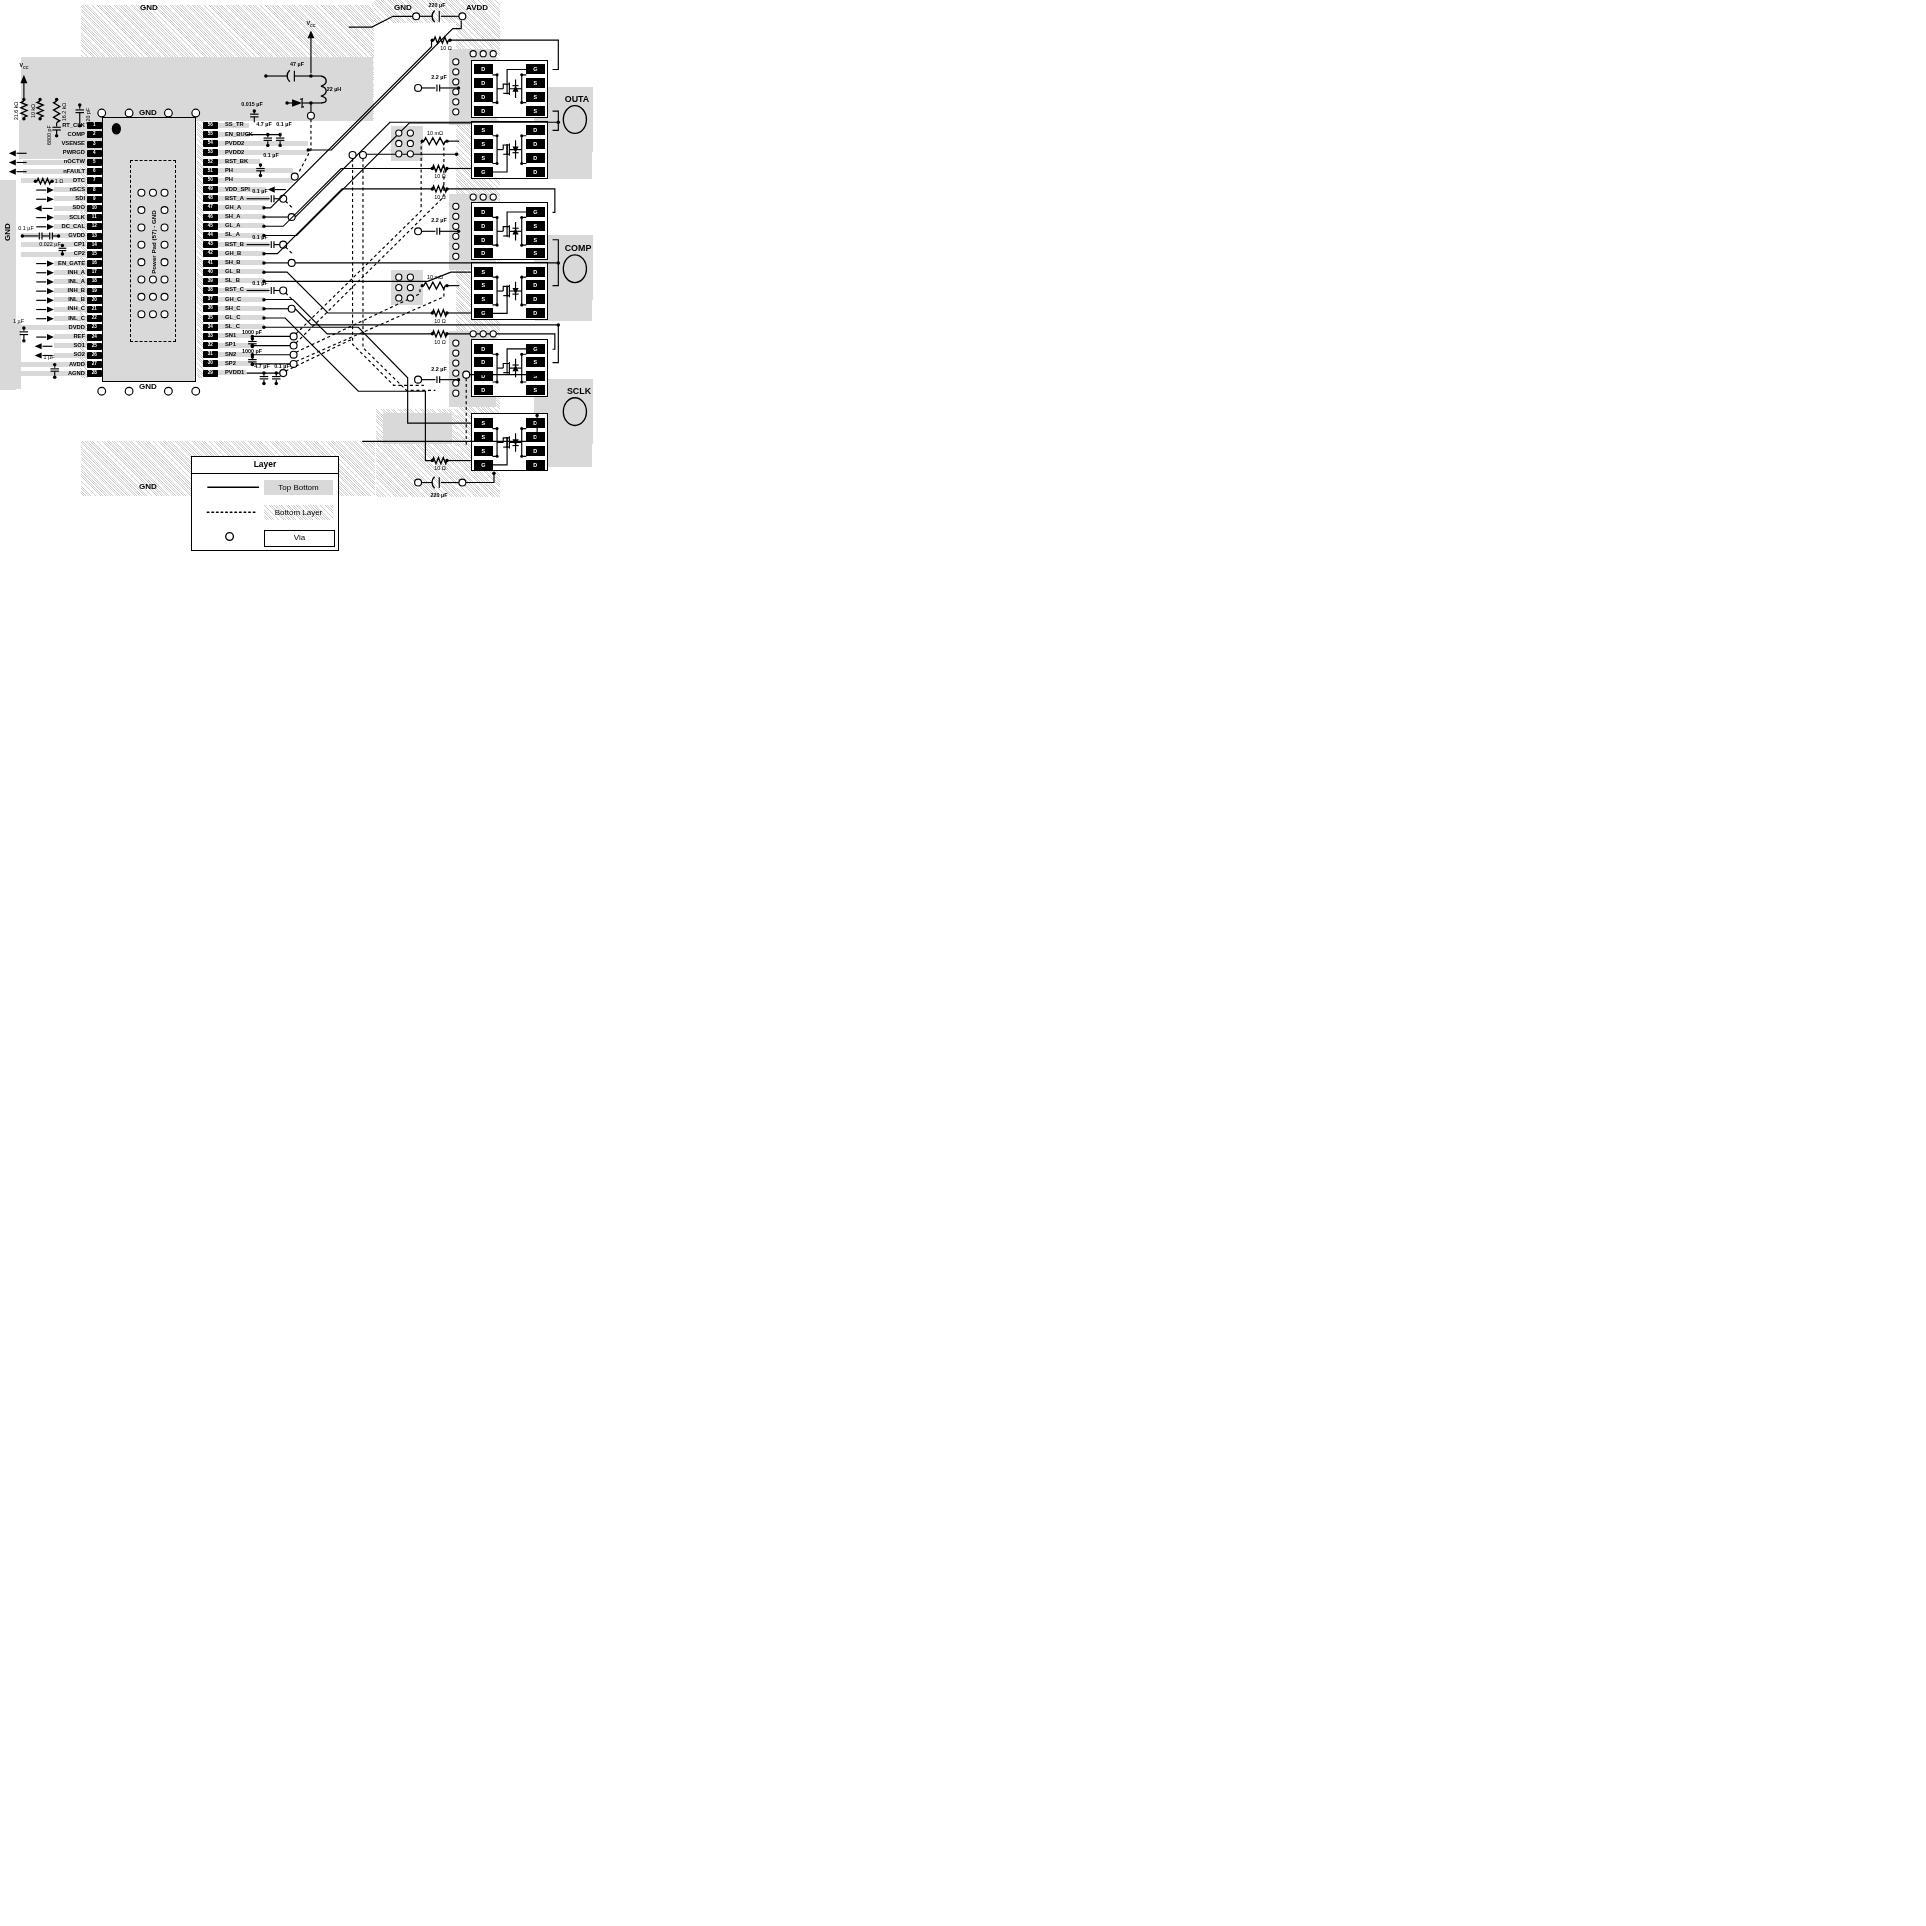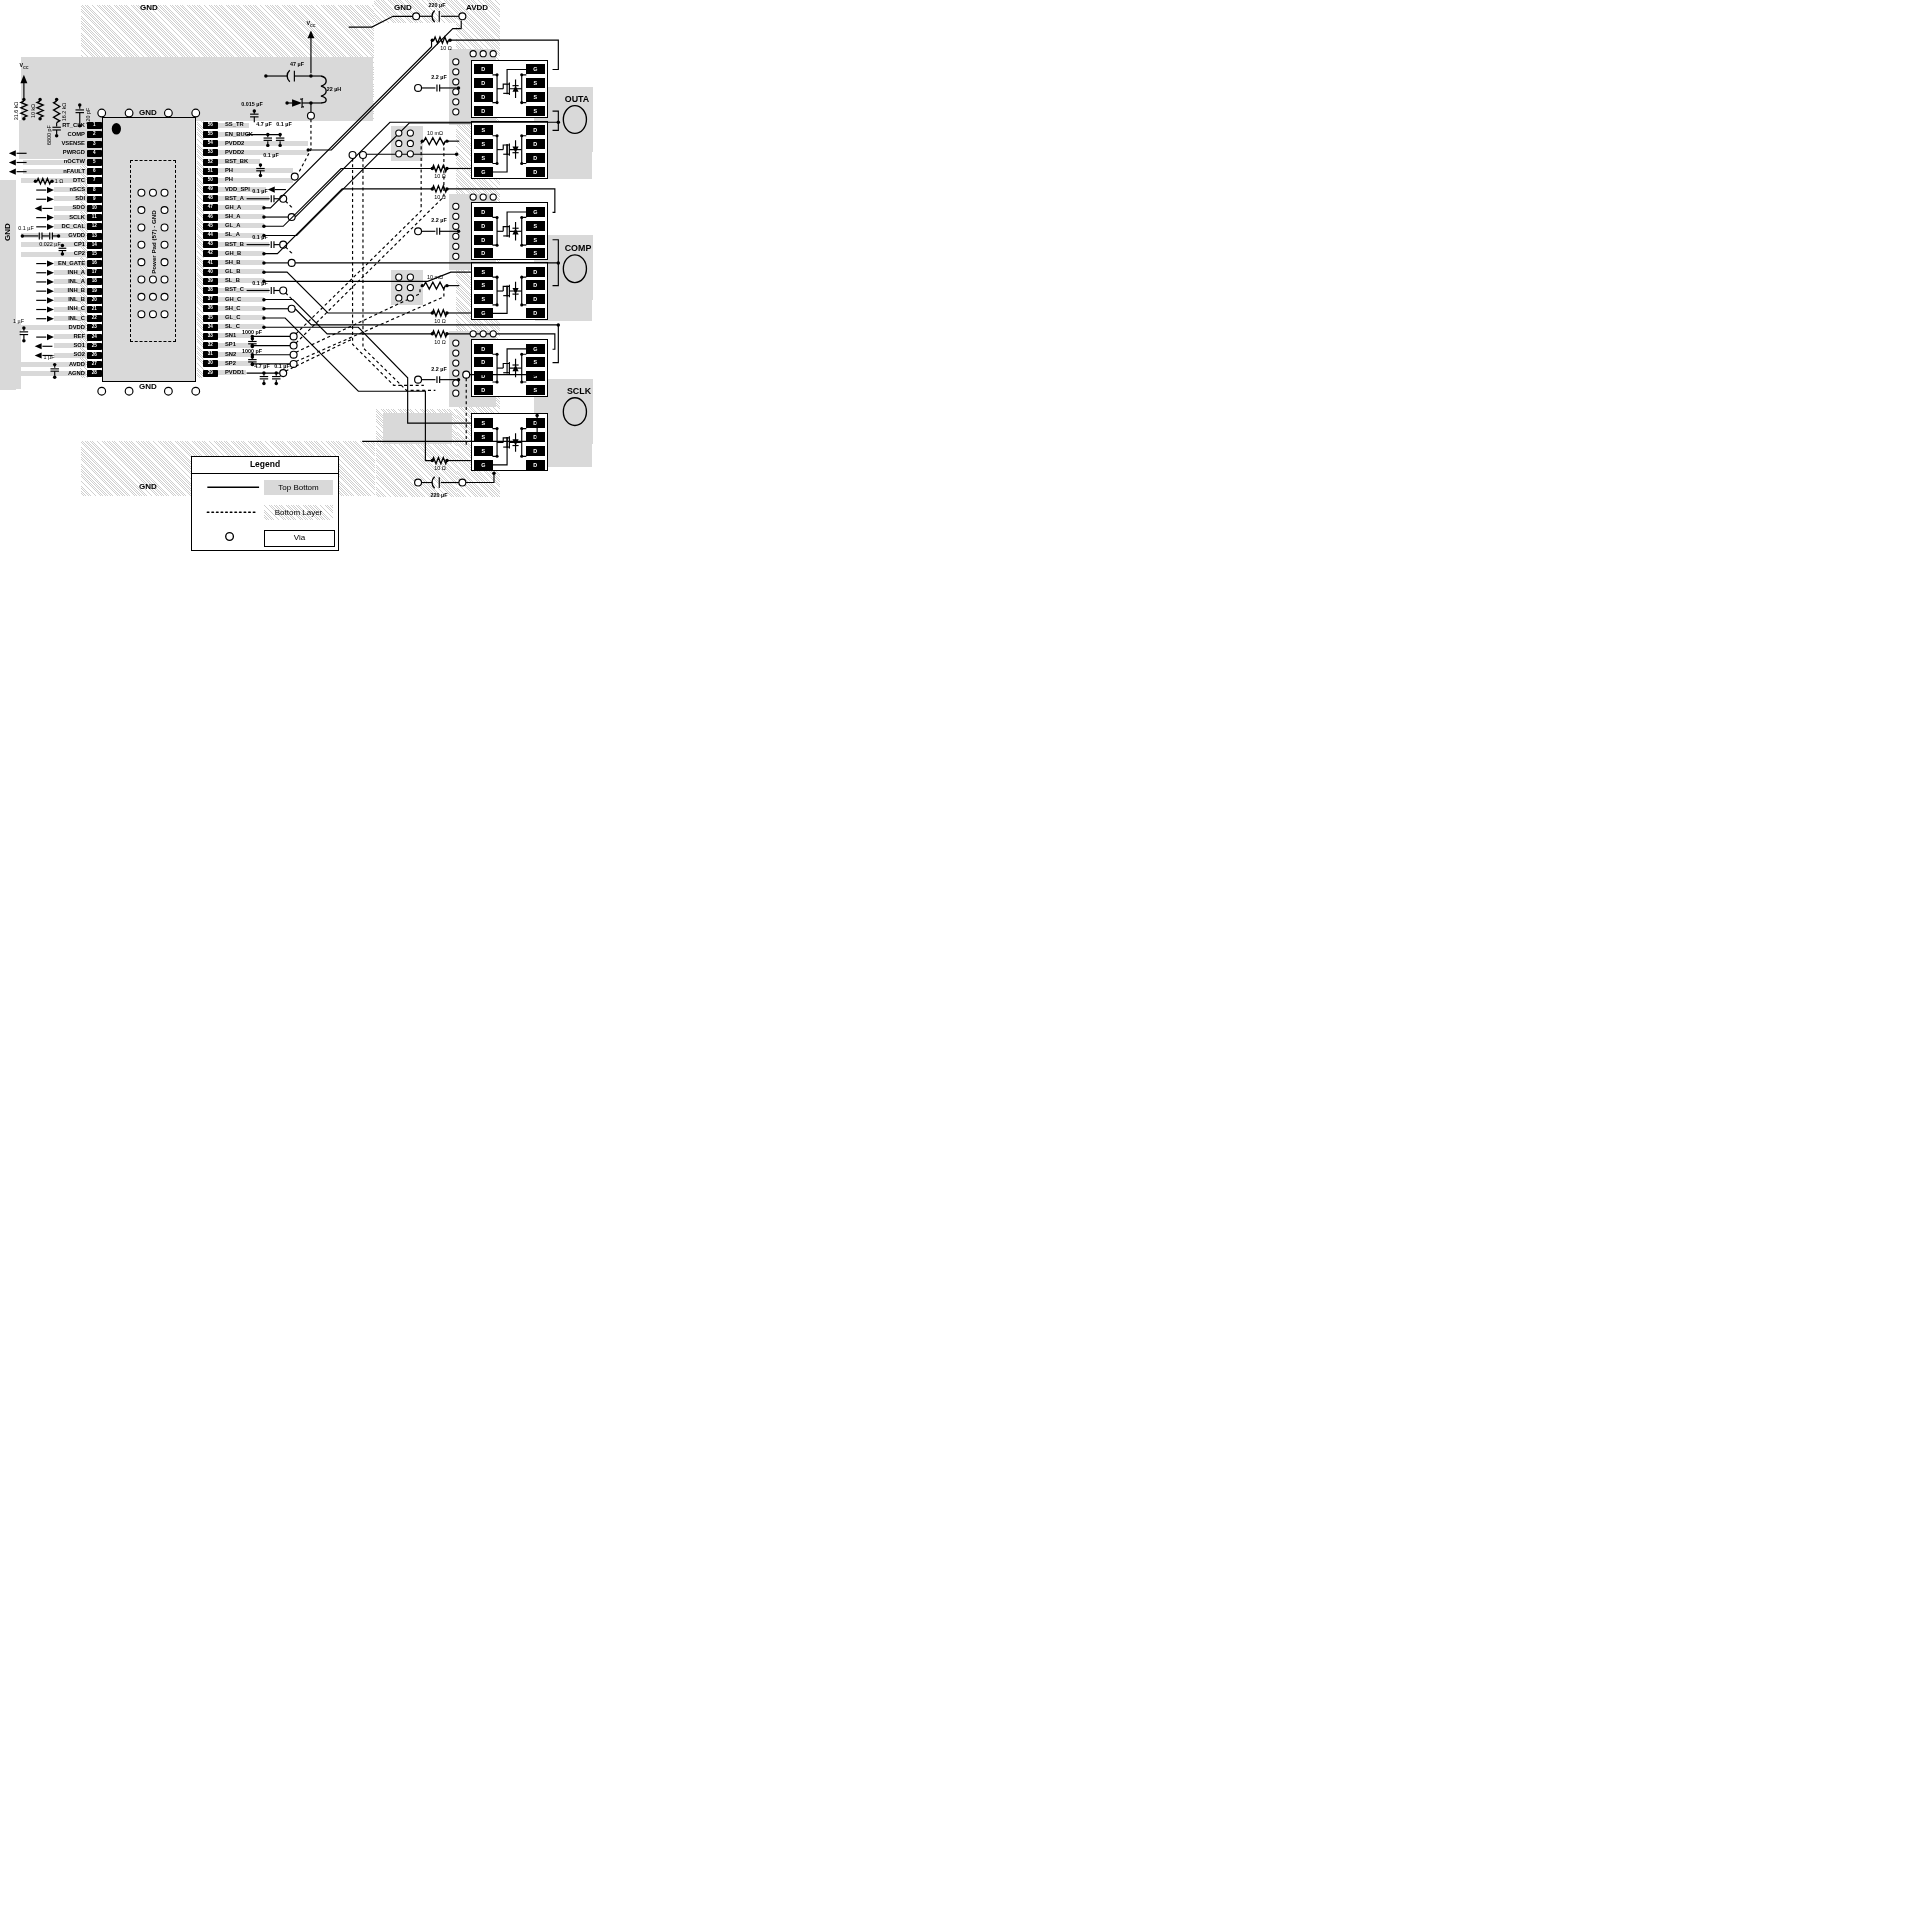--- a/index.html
+++ b/index.html
@@ -822,21 +822,21 @@
     <div class="lbl b" style="left:439px;top:77px">2.2 µF</div>
     <div class="lbl b" style="left:439px;top:220px">2.2 µF</div>
     <div class="lbl b" style="left:439px;top:369px">2.2 µF</div>
     <div class="lbl b" style="left:439px;top:495px">220 µF</div>
     <div class="lbl out" style="left:577px;top:99px">OUTA</div>
     <div class="lbl out" style="left:578px;top:248px">COMP</div>
     <div class="lbl out" style="left:579px;top:391px">SCLK</div>
   </div>
 
   <div id="legend">
-    <div class="hd b">Legend</div>
+    <div class="hd b">Layer</div>
     <div class="lrow">
       <svg width="69" height="25" viewBox="0 0 180 64">
         <line x1="40" y1="34" x2="175" y2="34" stroke="#000" stroke-width="4"></line>
       </svg>
       <div class="ltag pour">Top Bottom</div>
     </div>
     <div class="lrow">
       <svg width="69" height="25" viewBox="0 0 180 64">
         <line x1="40" y1="34" x2="168" y2="34" stroke="#000" stroke-width="4" stroke-dasharray="4 8" stroke-linecap="round"></line>
       </svg>

